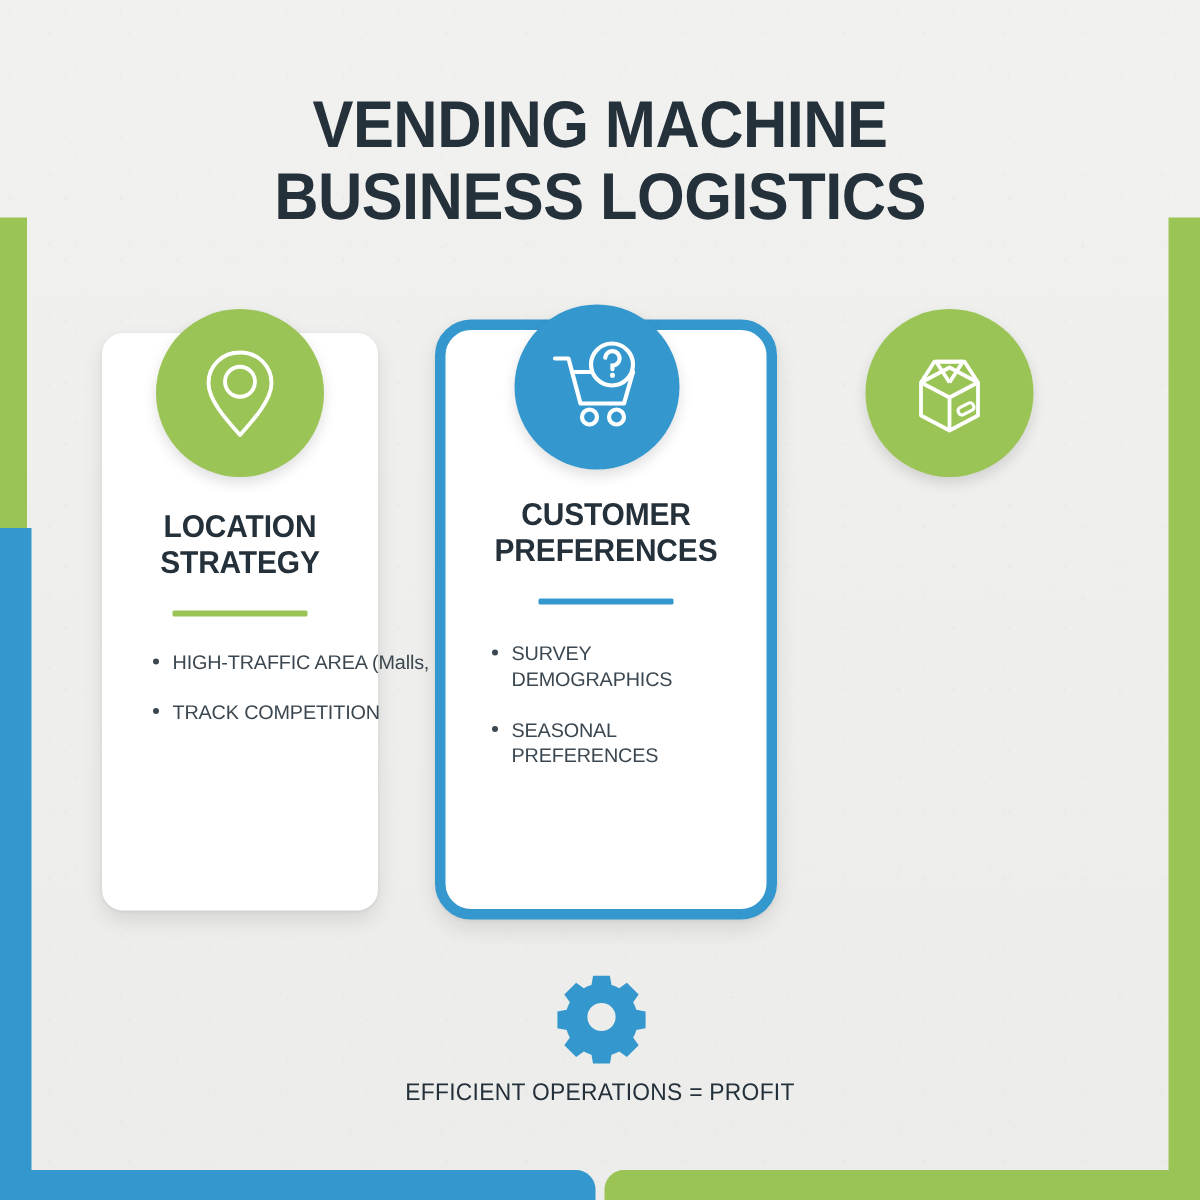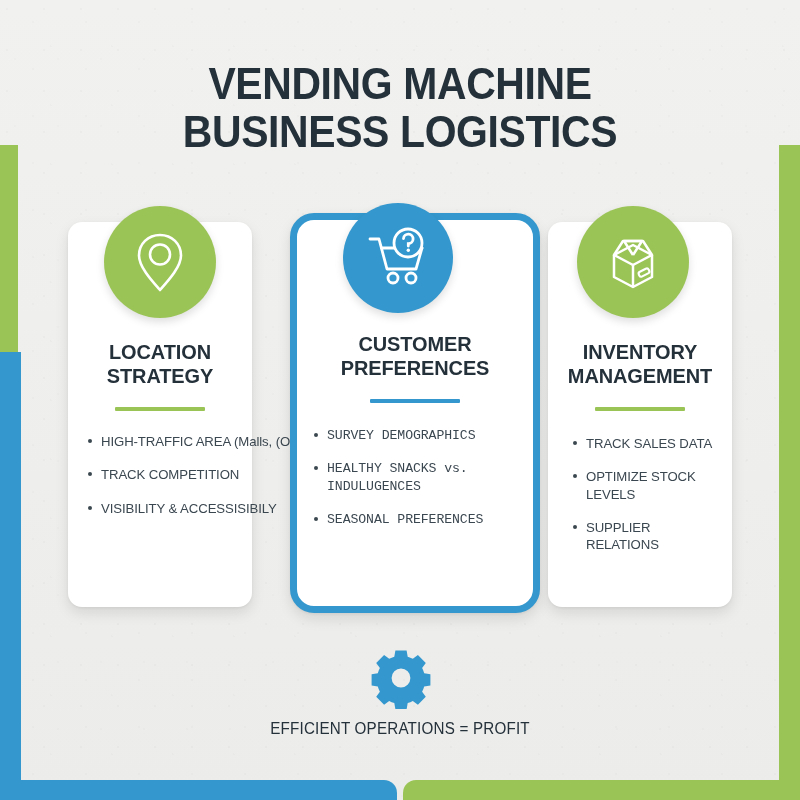--- a/index.html
+++ b/index.html
@@ -105,21 +105,21 @@
     width: 184px;
     height: 385px;
     border-radius: 14px;
     box-shadow: 0 6px 14px rgba(0,0,0,0.10), 0 1px 3px rgba(0,0,0,0.06);
   }
   #card-location { left: 68px; }
   #card-inventory { left: 548px; }
   #card-customer {
     left: 290px;
     top: 213px;
-    width: 250px;
+    width: 228px;
     height: 400px;
     border-radius: 24px;
     border: 7px solid var(--blue);
     box-shadow: 0 6px 14px rgba(0,0,0,0.10), 0 1px 3px rgba(0,0,0,0.06);
   }
 
   
   .badge {
     position: absolute;
     border-radius: 50%;
@@ -133,21 +133,21 @@
   #badge-location  { left: 104px; top: 206px; width: 112px; height: 112px; }
   #badge-customer  { left: 343px; top: 203px; width: 110px; height: 110px; }
   #badge-inventory { left: 577px; top: 206px; width: 112px; height: 112px; }
 
   
   .card-inner {
     position: absolute;
     left: 0;
     right: 0;
     top: 118px;
-    padding: 0 10px;
+    padding: 0 24px;
     box-sizing: border-box;
   }
   #card-customer .card-inner { top: 112px; }
 
   .card-heading {
     text-align: center;
     font-weight: bold;
     color: var(--ink);
     font-size: 21px;
     line-height: 1.16;
@@ -185,21 +185,21 @@
     position: absolute;
     left: 1px;
     top: 6px;
     width: 4px;
     height: 4px;
     border-radius: 50%;
     background: var(--body-ink);
   }
   #card-location ul.bullets li { white-space: nowrap; }
   #card-location ul.bullets { padding-left: 9px; }
-  #card-customer ul.bullets { margin-top: 24px; padding-left: 6px; font-family: Liberation Mono, monospace; }
+  #card-customer ul.bullets { margin-top: 24px; padding-left: 6px; }
   #card-inventory ul.bullets { margin-top: 24px; padding-left: 14px; }
 
   
   #footer-gear {
     position: absolute;
     left: 370px;
     top: 647px;
     width: 62px;
     height: 62px;
   }
@@ -236,56 +236,38 @@
     <div class="card-inner">
       <div class="card-heading">
         <span class="line">LOCATION</span>
         <span class="line">STRATEGY</span>
       </div>
       <div class="divider green"></div>
       <ul class="bullets">
         <li>HIGH-TRAFFIC AREA (Malls,
 (Offices, Gyms)</li>
         <li>TRACK COMPETITION</li>
-        <li>VISIBILITY &amp;
-ACCESSISIBILY</li>
       </ul>
     </div>
   </div>
 
   <div class="card" id="card-customer">
     <div class="card-inner">
       <div class="card-heading">
         <span class="line">CUSTOMER</span>
         <span class="line">PREFERENCES</span>
       </div>
       <div class="divider blue"></div>
       <ul class="bullets">
         <li>SURVEY DEMOGRAPHICS</li>
-        <li>HEALTHY SNACKS vs.
-INDULUGENCES</li>
         <li>SEASONAL PREFERENCES</li>
       </ul>
     </div>
   </div>
 
-  <div class="card side" id="card-inventory">
-    <div class="card-inner">
-      <div class="card-heading">
-        <span class="line">INVENTORY</span>
-        <span class="line">MANAGEMENT</span>
-      </div>
-      <div class="divider green"></div>
-      <ul class="bullets">
-        <li>TRACK SALES DATA</li>
-        <li>OPTIMIZE STOCK LEVELS</li>
-        <li>SUPPLIER RELATIONS</li>
-      </ul>
-    </div>
-  </div>
 
   <div class="badge green" id="badge-location">
     <svg width="60" height="66" viewBox="0 0 60 66">
       <path d="M30 6 C18 6 9 15 9 26.5 C9 38 22 52 30 61 C38 52 51 38 51 26.5 C51 15 42 6 30 6 Z" fill="none" stroke="#ffffff" stroke-width="2.6" stroke-linejoin="round"></path>
       <circle cx="30" cy="25.5" r="10" fill="none" stroke="#ffffff" stroke-width="2.6"></circle>
     </svg>
   </div>
 
   <div class="badge blue" id="badge-customer">
     <svg width="68" height="64" viewBox="0 0 68 64">

